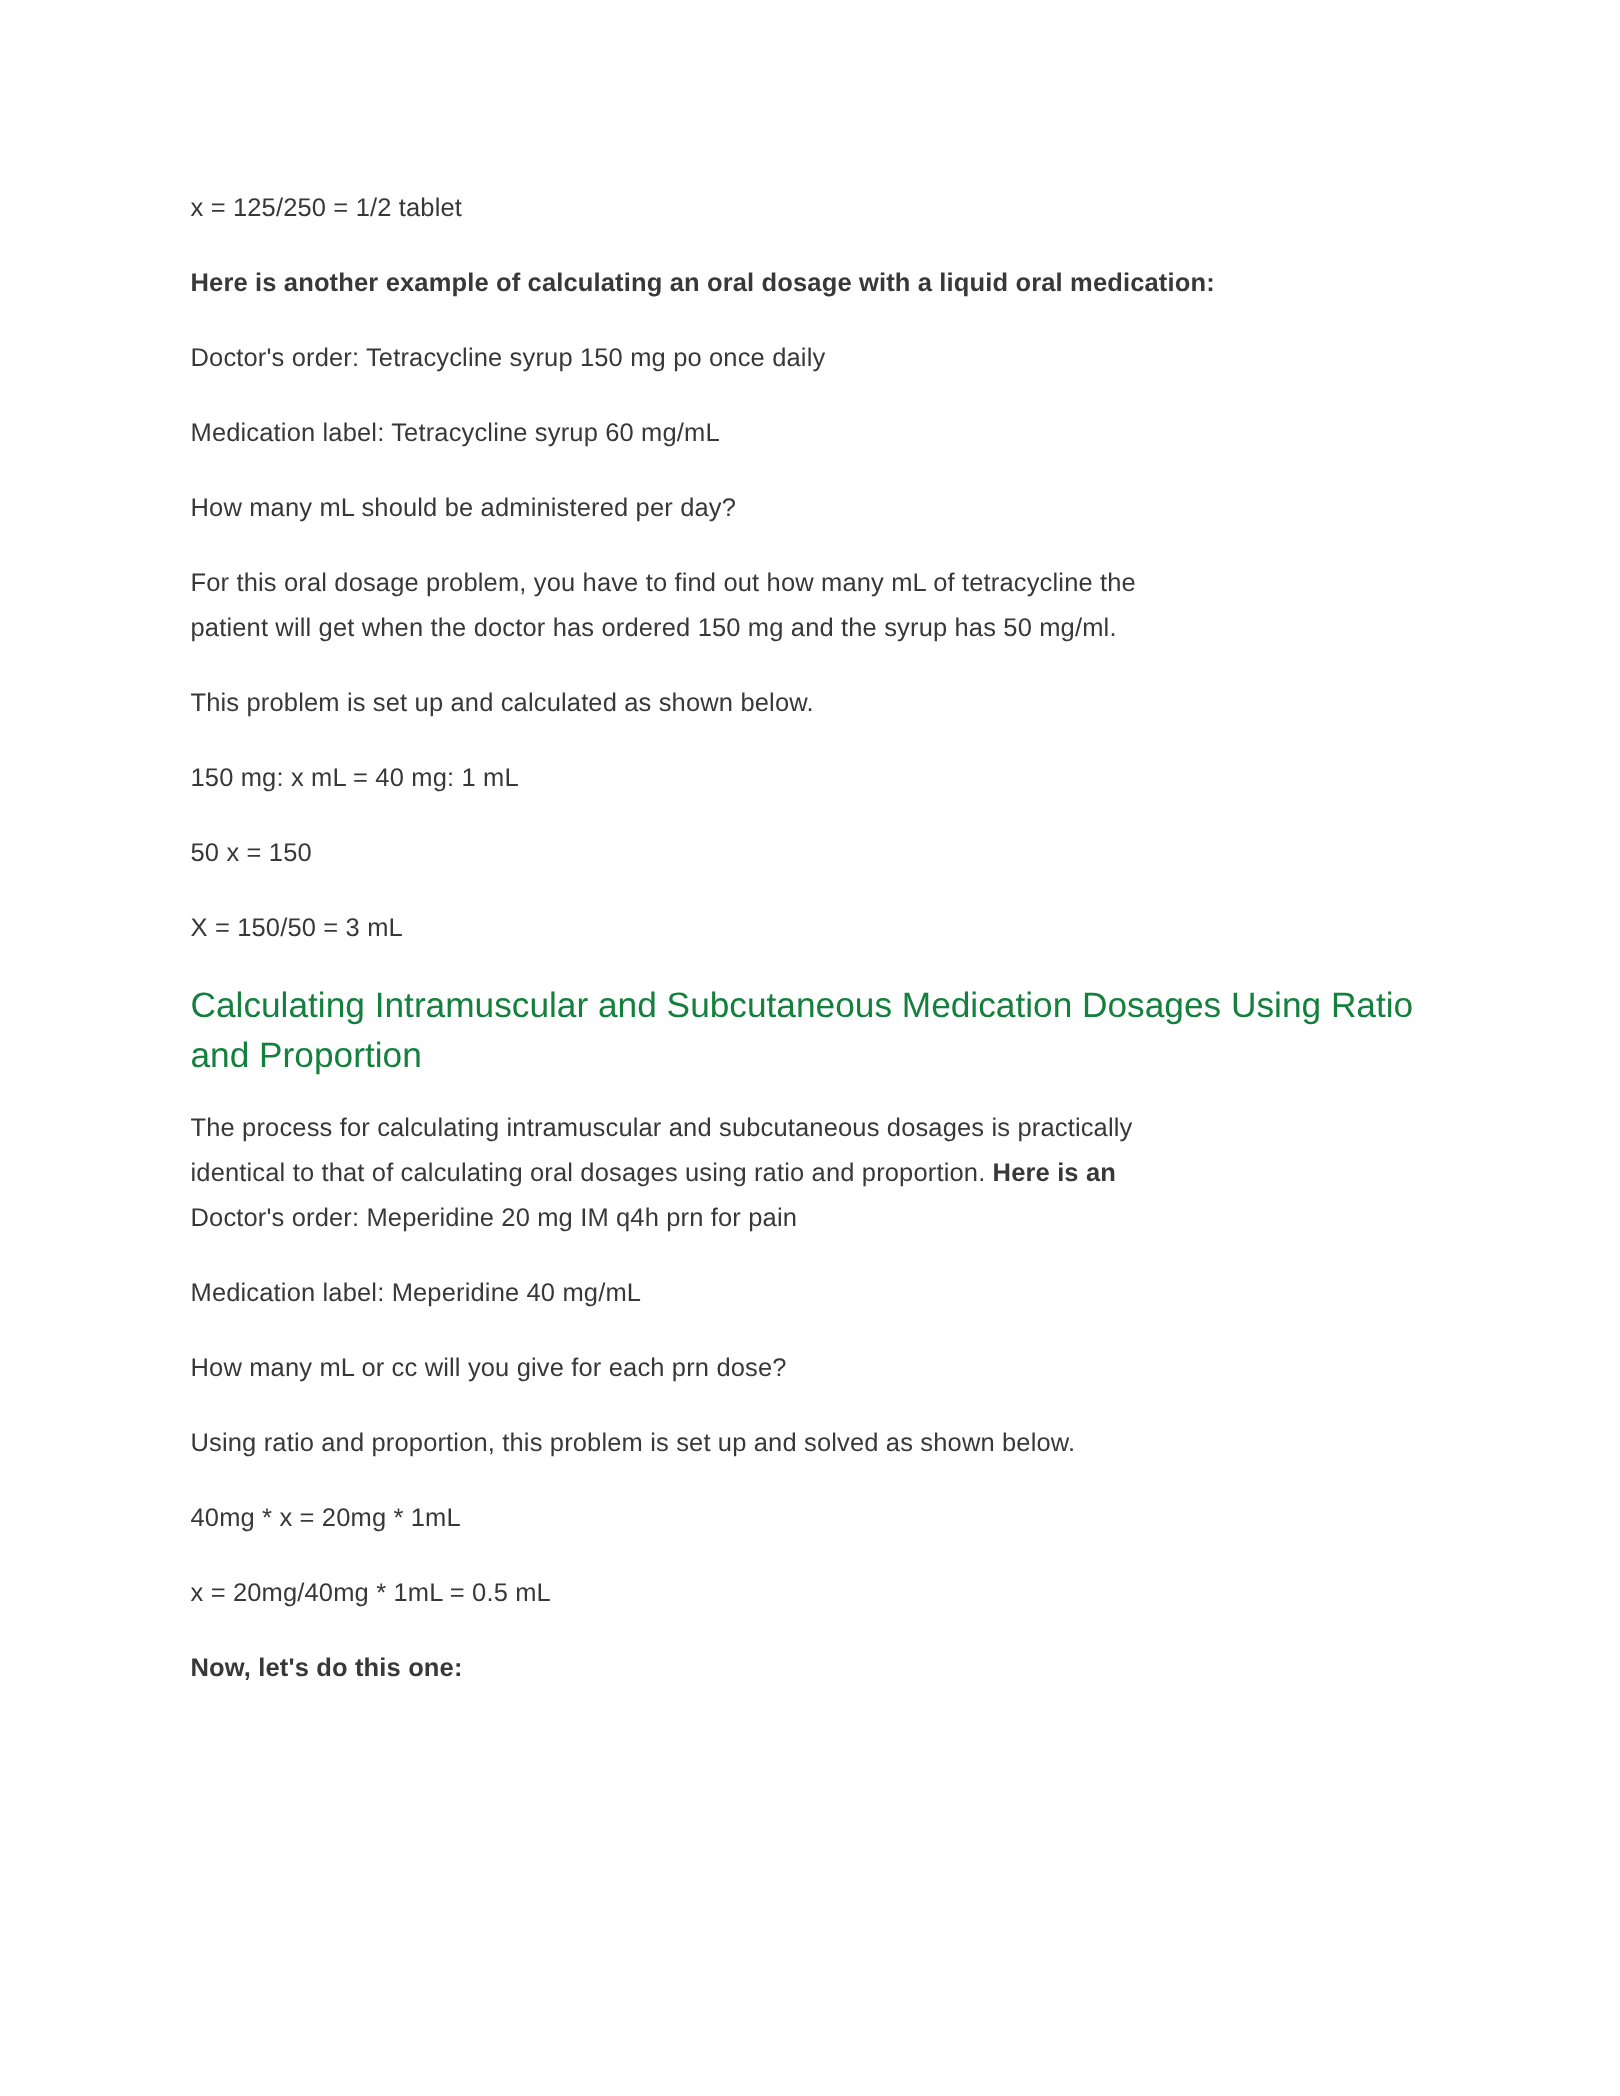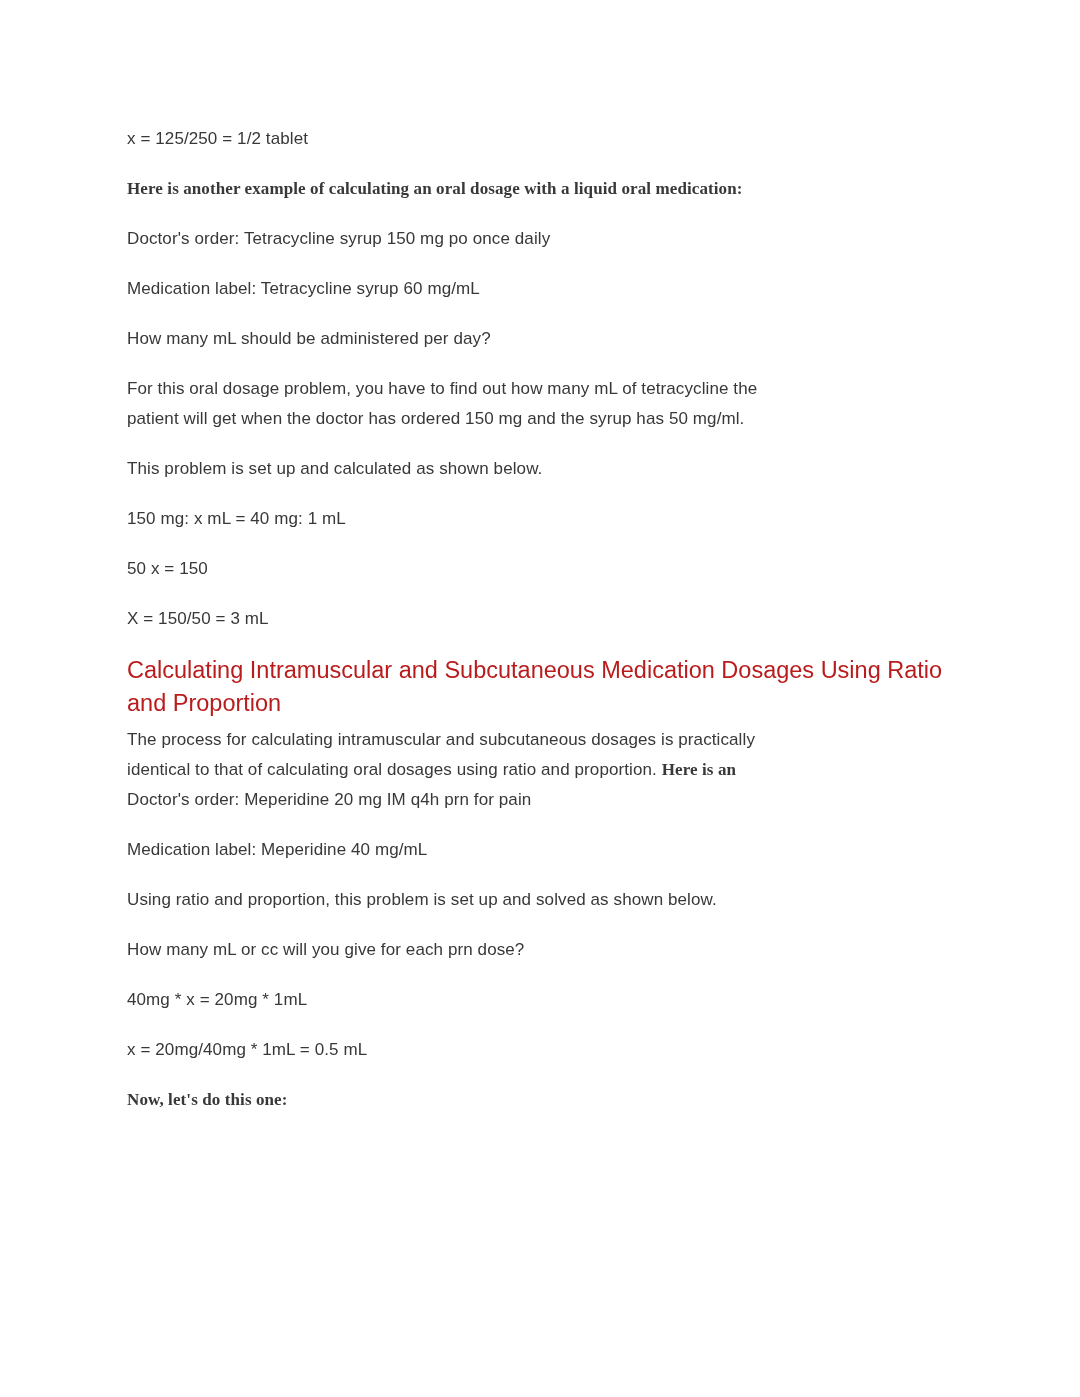--- a/index.html
+++ b/index.html
@@ -25,26 +25,25 @@
     font-size: 17px;
     line-height: 30px;
     white-space: nowrap;
     letter-spacing: 0.1px;
   }
   .pe {
     margin-bottom: 20px; 
   }
   .bold {
     font-weight: 700;
-    font-family: Liberation Serif, serif;
   }
   .heading {
     margin-top: 14px;
-    margin-bottom: 5px;
-    color: #b91c1c;
+    margin-bottom: 17px;
+    color: #15803d;
   }
   .heading .hline {
     font-size: 23.5px;
     line-height: 33px;
     white-space: nowrap;
     font-weight: 400;
   }
 </style>
 </head>
 <body>
@@ -77,23 +76,23 @@
     <div class="hline">and Proportion</div>
   </div>
 
   <div class="line">The process for calculating intramuscular and subcutaneous dosages is practically</div>
   <div class="line"><span>identical to that of calculating oral dosages using ratio and proportion. </span><span class="bold">Here is an</span></div>
 
   <div class="line pe">Doctor's order: Meperidine 20 mg IM q4h prn for pain</div>
 
   <div class="line pe">Medication label: Meperidine 40 mg/mL</div>
 
+  <div class="line pe">How many mL or cc will you give for each prn dose?</div>
+
   <div class="line pe">Using ratio and proportion, this problem is set up and solved as shown below.</div>
-
-  <div class="line pe">How many mL or cc will you give for each prn dose?</div>
 
 
   <div class="line pe">40mg * x = 20mg * 1mL</div>
 
   <div class="line pe">x = 20mg/40mg * 1mL = 0.5 mL</div>
 
   <div class="line pe bold">Now, let's do this one:</div>
 
 </div>
 

